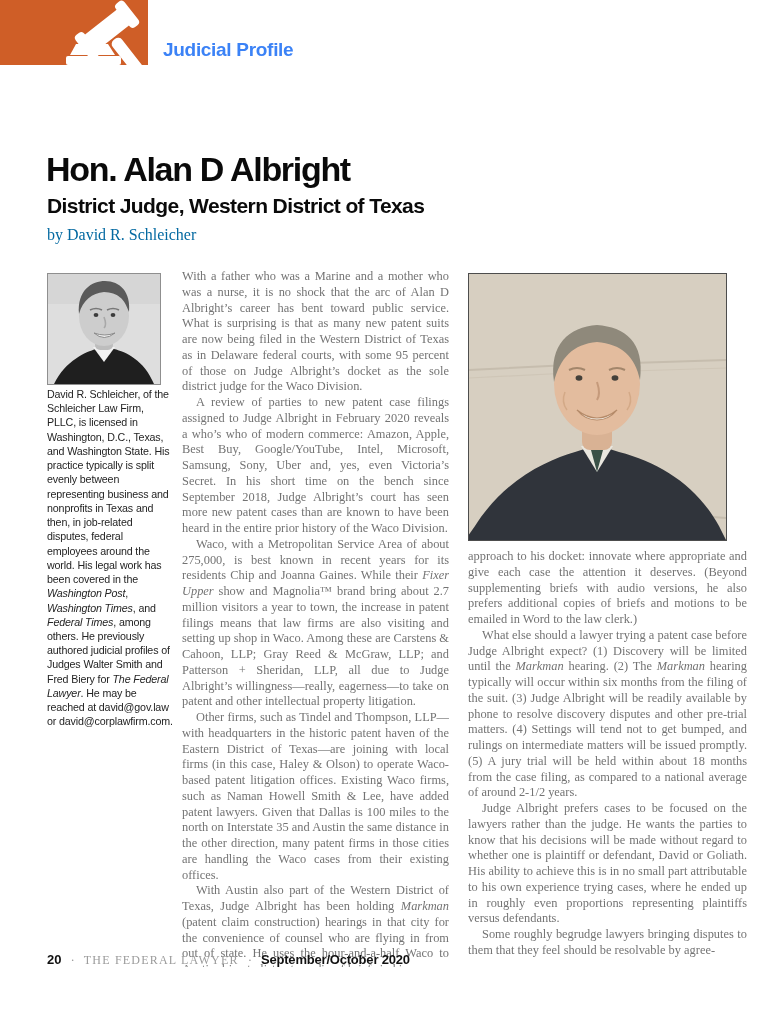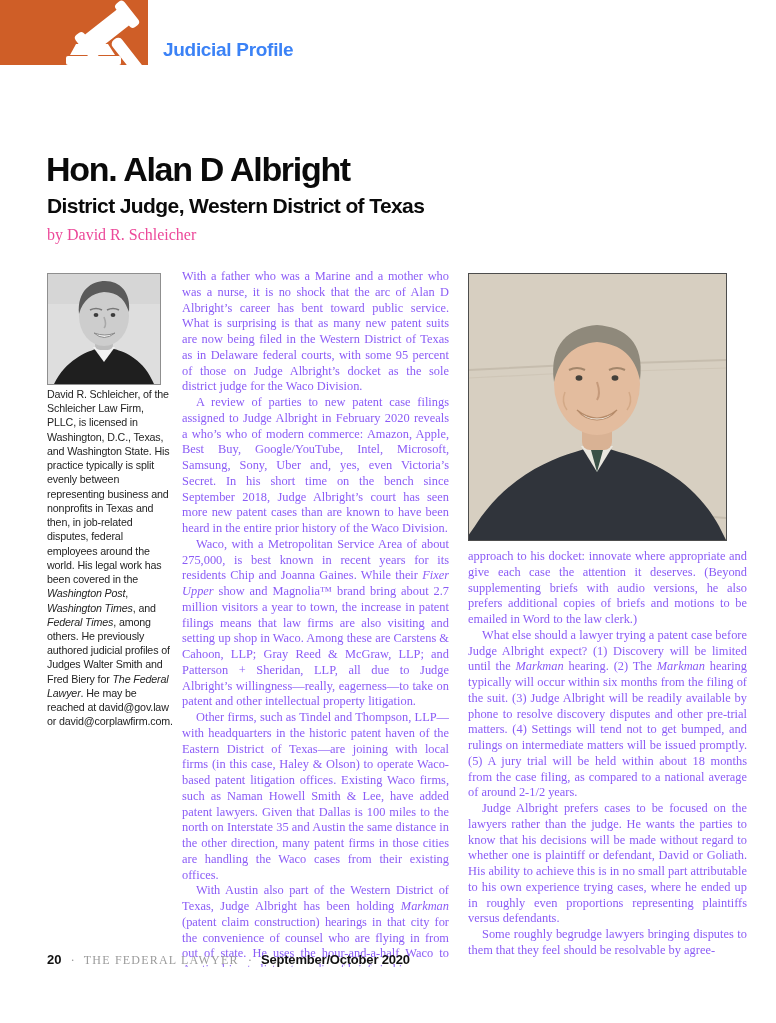--- a/index.html
+++ b/index.html
@@ -19,30 +19,30 @@
   .article-title {
     position:absolute; left:46px; top:150px;
     font-family:"Liberation Sans", sans-serif; font-weight:bold;
     font-size:34px; letter-spacing:-1.3px; color:#0a0a0a;
   }
   .article-subtitle {
     position:absolute; left:47px; top:194px;
     font-family:"Liberation Sans", sans-serif; font-weight:bold;
     font-size:21px; letter-spacing:-0.6px; color:#0a0a0a;
   }
-  .article-byline { position:absolute; left:47px; top:226px; font-size:16px; color:#ec4899; }
+  .article-byline { position:absolute; left:47px; top:226px; font-size:16px; color:#0369a1; }
   
   .sidebar { position:absolute; left:47px; top:273px; width:126px; }
   .author-photo { display:block; width:112px; height:110px; border:1px solid #8f8f8f; }
   .bio {
     margin-top:2px; font-family:"Liberation Sans", sans-serif;
     font-size:10.7px; line-height:1.33; letter-spacing:-0.15px; color:#242424;
   }
   
-  .col { position:absolute; font-size:12.4px; line-height:1.27; text-align:justify; color:#8b5cf6; }
+  .col { position:absolute; font-size:12.4px; line-height:1.27; text-align:justify; color:#737373; }
   .col1 { left:182px; top:269px; width:267px; height:698px; overflow:hidden; }
   .col2 { left:456px; top:273px; width:279px; height:694px; overflow:hidden;margin-left:12px; }
   .judge-photo { display:block; width:257px; height:266px; border:1px solid #4d4d4d; margin-bottom:8px; }
   .para { margin:0; }
   .para + .para { text-indent:14px; }
   
   .footer { position:absolute; left:47px; top:950px; white-space:nowrap; }
   .footer .pgnum { font-family:"Liberation Sans", sans-serif; font-weight:bold; font-size:13px; color:#111; }
   .footer .dot { color:#9b9b9b; font-size:13px; margin:0 5px; }
   .footer .pub { font-family:"Liberation Serif", serif; font-size:12px; letter-spacing:1.2px; color:#9b9b9b; }

